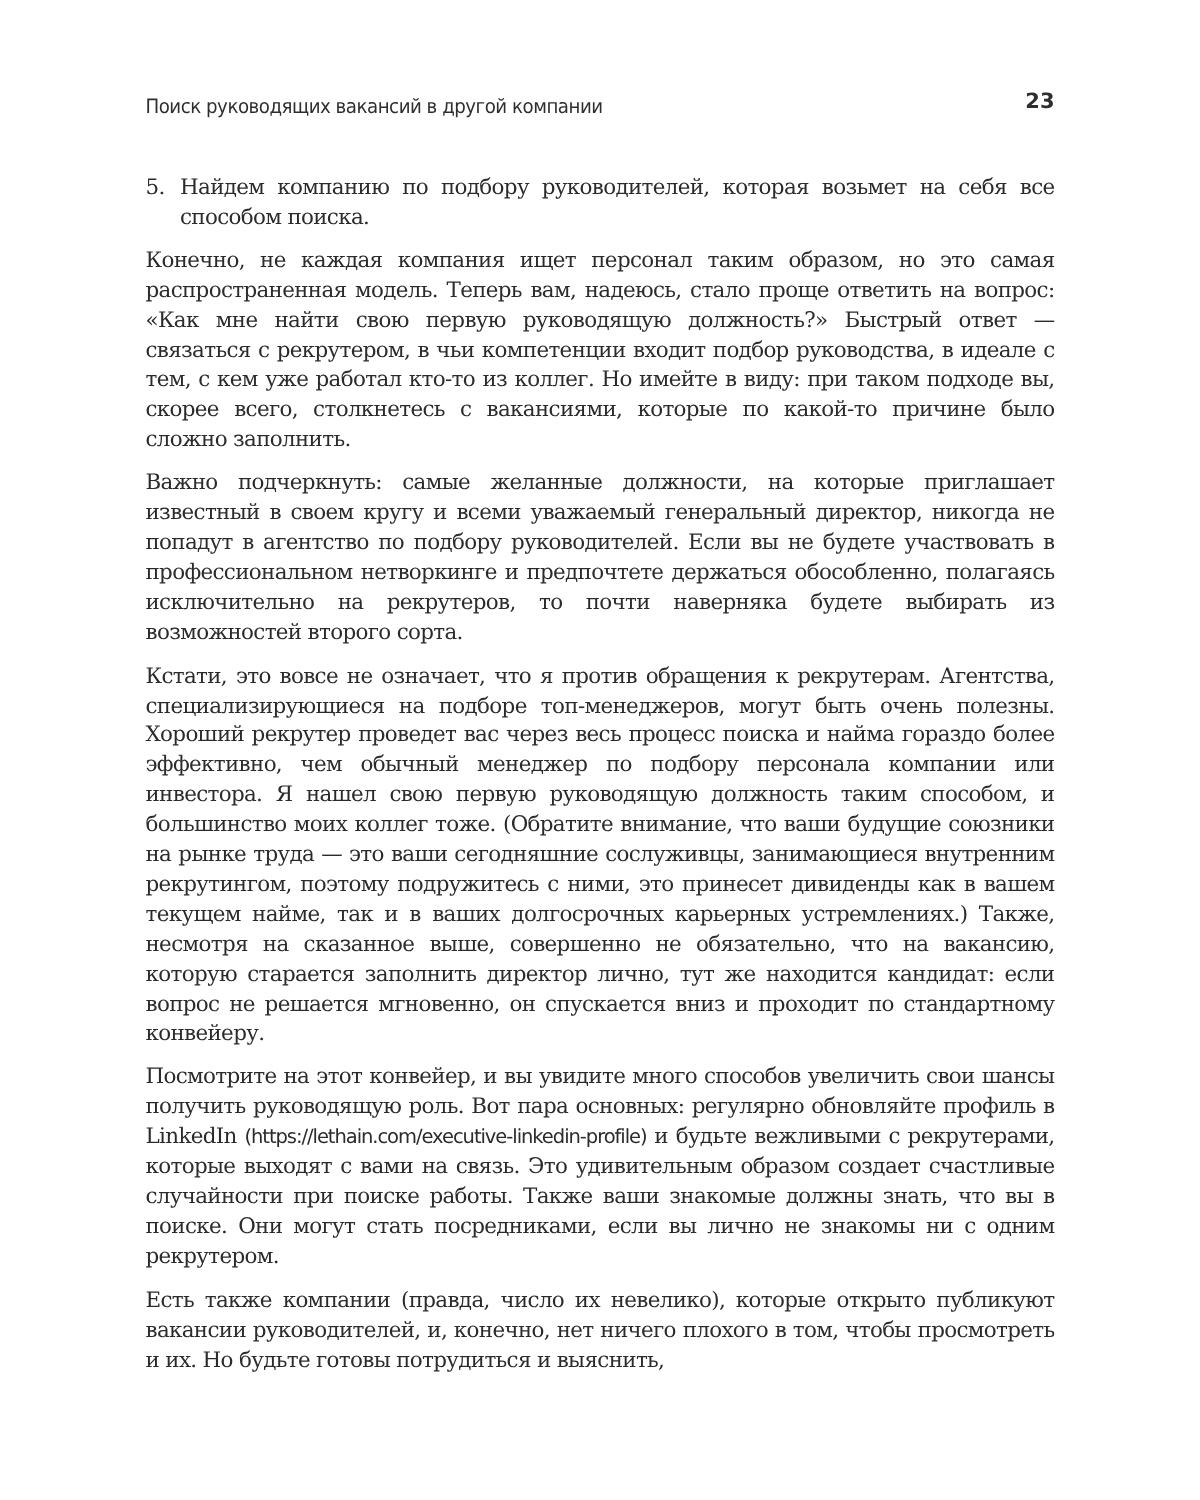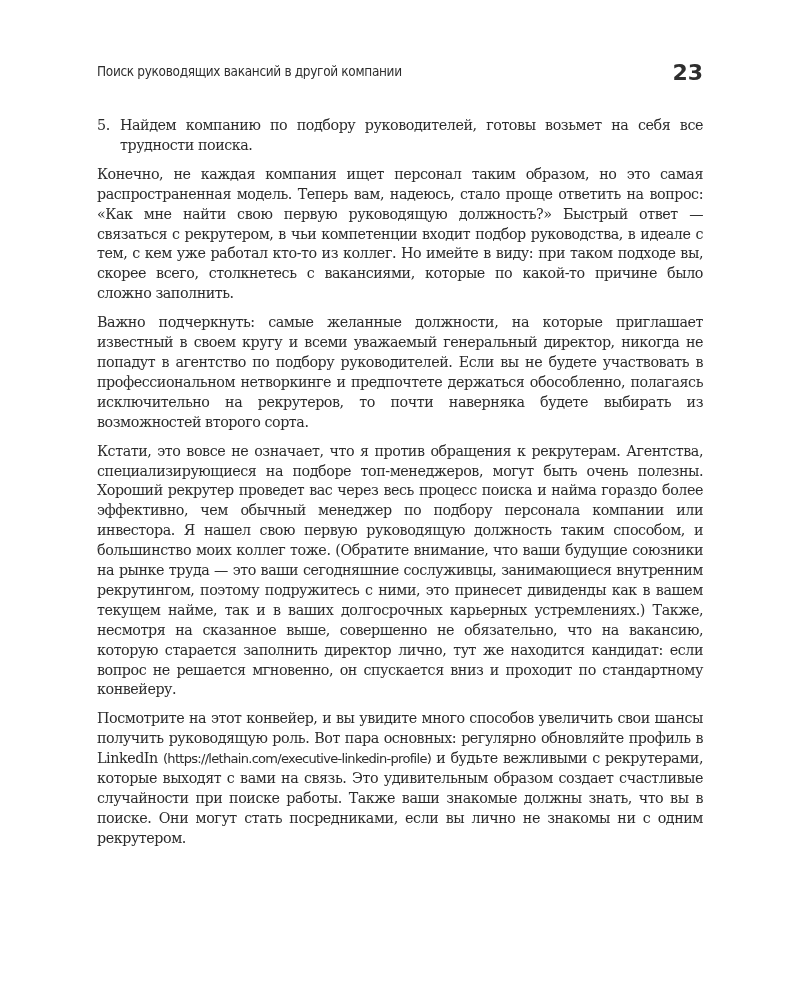--- a/index.html
+++ b/index.html
@@ -32,21 +32,21 @@
       transform-origin: left center;
       color: #2e2e2e;
       white-space: nowrap;
     }
     .page-number {
       position: absolute;
       right: 0;
       top: 0;
       font-family: "DejaVu Sans", sans-serif;
       font-weight: bold;
-      font-size: 22px;
+      font-size: 14px;
       color: #2e2e2e;
     }
     .body-text {
       position: absolute;
       left: 97px;
       top: 116px;
       width: 606px;
       font-family: "DejaVu Serif", serif;
       font-size: 14.3px;
       line-height: 19.9px;
@@ -79,22 +79,23 @@
 <body>
 
 <div class="running-head">
   <span class="running-title">Поиск руководящих вакансий в другой компании</span>
   <span class="page-number">23</span>
 </div>
 
 <div class="body-text">
   <div class="list-item">
     <span class="list-number">5.</span>
-    <span>Найдем компанию по подбору руководителей, готовы возьмет на себя все трудности поиска.</span>
+    <span>Найдем компанию по подбору руководителей, которая возьмет на себя все способом поиска.</span>
   </div>
 
   <p class="paragraph">Конечно, не каждая компания ищет персонал таким образом, но это самая распространенная модель. Теперь вам, надеюсь, стало проще ответить на вопрос: «Как мне найти свою первую руководящую должность?» Быстрый ответ — связаться с рекрутером, в чьи компетенции входит подбор ру­ководства, в идеале с тем, с кем уже работал кто-то из коллег. Но имейте в виду: при таком подходе вы, скорее всего, столкнетесь с вакансиями, которые по какой-то причине было сложно заполнить.</p>
   <p class="paragraph">Важно подчеркнуть: самые желанные должности, на которые приглаша­ет известный в своем кругу и всеми уважаемый генеральный директор, никогда не попадут в агентство по подбору руководителей. Если вы не будете участвовать в профессиональном нетворкинге и предпочтете дер­жаться обособленно, полагаясь исключительно на рекрутеров, то почти наверняка будете выбирать из возможностей второго сорта.</p>
   <p class="paragraph">Кстати, это вовсе не означает, что я против обращения к рекрутерам. Агентства, специализирующиеся на подборе топ-менеджеров, могут быть очень полезны. Хороший рекрутер проведет вас через весь процесс поиска и найма гораздо более эффективно, чем обычный менеджер по подбору персонала компании или инвестора. Я нашел свою первую руко­водящую должность таким способом, и большинство моих коллег тоже. (Обратите внимание, что ваши будущие союзники на рынке труда — это ваши сегодняшние сослуживцы, занимающиеся внутренним рекрутин­гом, поэтому подружитесь с ними, это принесет дивиденды как в вашем текущем найме, так и в ваших долгосрочных карьерных устремлениях.) Также, несмотря на сказанное выше, совершенно не обязательно, что на вакансию, которую старается заполнить директор лично, тут же на­ходится кандидат: если вопрос не решается мгновенно, он спускается вниз и проходит по стандартному конвейеру.</p>
 
   <p class="paragraph"><span>Посмотрите на этот конвейер, и вы увидите много способов увеличить свои шансы получить руководящую роль. Вот пара основных: регулярно обновляйте профиль в LinkedIn </span><span class="url">(https://lethain.com/executive-linkedin-profile)</span><span> и будьте вежливыми с рекрутерами, которые выходят с вами на связь. Это удивительным образом создает счастливые случайности при поиске работы. Также ваши знакомые должны знать, что вы в поиске. Они могут стать посредниками, если вы лично не знакомы ни с одним рекрутером.</span></p>
 
+  <p class="paragraph">Есть также компании (правда, число их невелико), которые открыто пуб­ликуют вакансии руководителей, и, конечно, нет ничего плохого в том, чтобы просмотреть и их. Но будьте готовы потрудиться и выяснить,</p>
 </div>
 
 </body></html>

